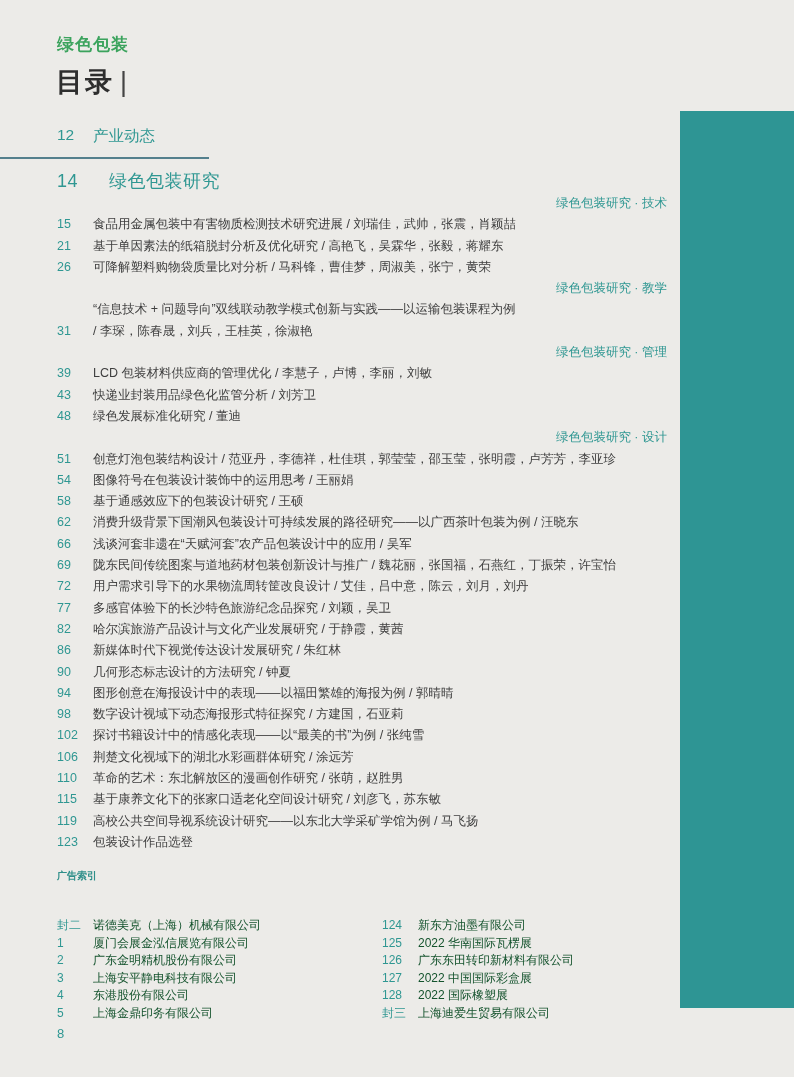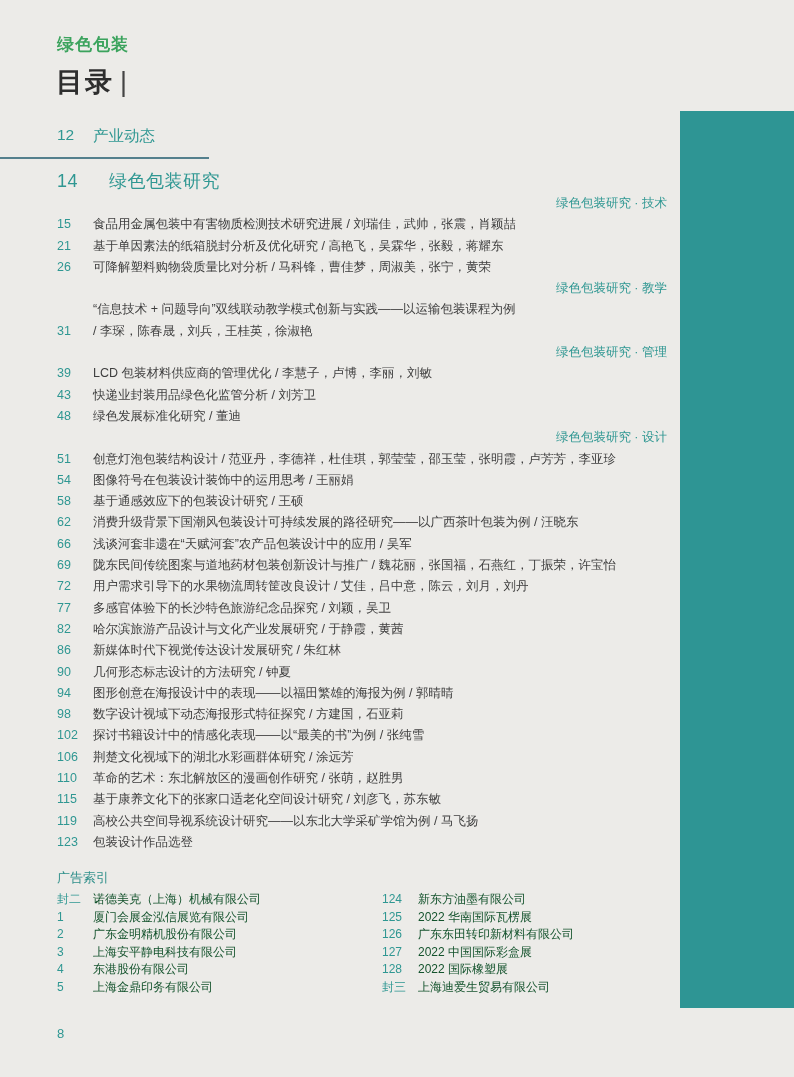--- a/index.html
+++ b/index.html
@@ -84,27 +84,27 @@
     letter-spacing: 0.5px;
     gap: 16px;
   }
   .ad-index {
     position: absolute;
     left: 57px;
     top: 869px;
     width: 610px;
   }
   .ad-title {
-    font-size: 13px;
-    font-weight: normal;
+    font-size: 10px;
+    font-weight: bold;
     color: #2F8F8A;
-    margin-bottom: 4px;
+    margin-bottom: 26px;
   }
   .ad-cols { position: relative; }
-  .ad-col { position: absolute; top: 0; }
+  .ad-col { position: absolute; top: 8px; }
   .ad-col.left-col { left: 0; width: 315px; }
   .ad-col.right-col { left: 318px; width: 292px; margin-left: 7px; }
   .ad-row { display: flex; font-size: 12px; line-height: 17.6px; }
   .ad-row .num { width: 36px; flex: none; color: #2F9792; }
   .ad-row .name { flex: 1; white-space: nowrap; color: #14532d; }
   .folio {
     position: absolute;
     left: 57px;
     top: 1026px;
     font-size: 13px;

